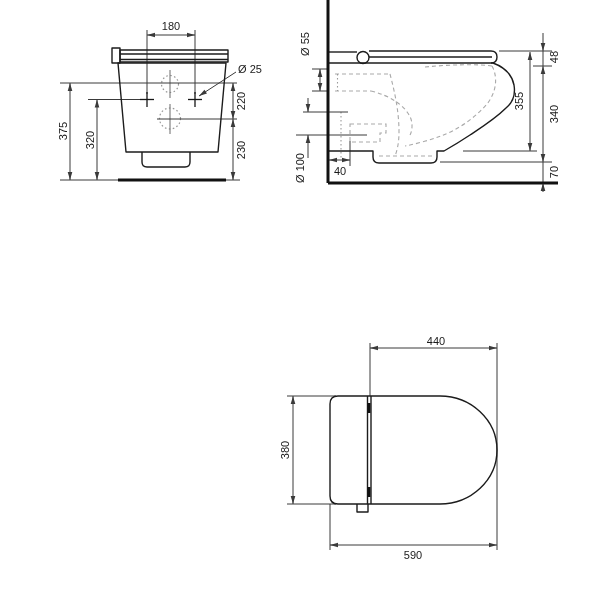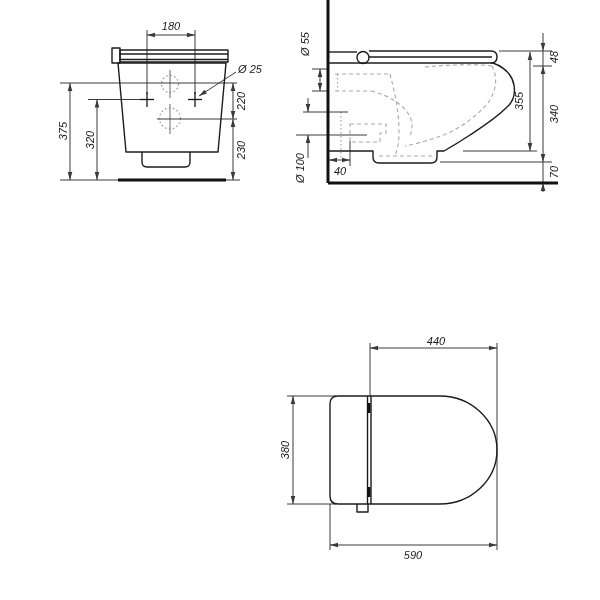--- a/index.html
+++ b/index.html
@@ -1,16 +1,16 @@
 <!DOCTYPE html>
 <html><head>
 <meta charset="utf-8">
 <style>
   html,body{margin:0;padding:0;background:#ffffff;}
-  #stage{width:600px;height:583px;position:relative;background:#fca5a5;overflow:hidden;font-style:italic;}
+  #stage{width:600px;height:583px;position:relative;background:#fca5a5;overflow:hidden;}
   svg{display:block;}
   text{font-family:"Liberation Sans","DejaVu Sans",sans-serif;font-size:11px;fill:#1a1a1a;}
 </style>
 </head>
 <body>
 
 <div id="stage">
   <svg id="tech-drawing" width="600" height="600" viewBox="0 0 600 600">
       <rect x="0" y="0" width="600" height="600" fill="#ffffff"></rect>
       <g>

